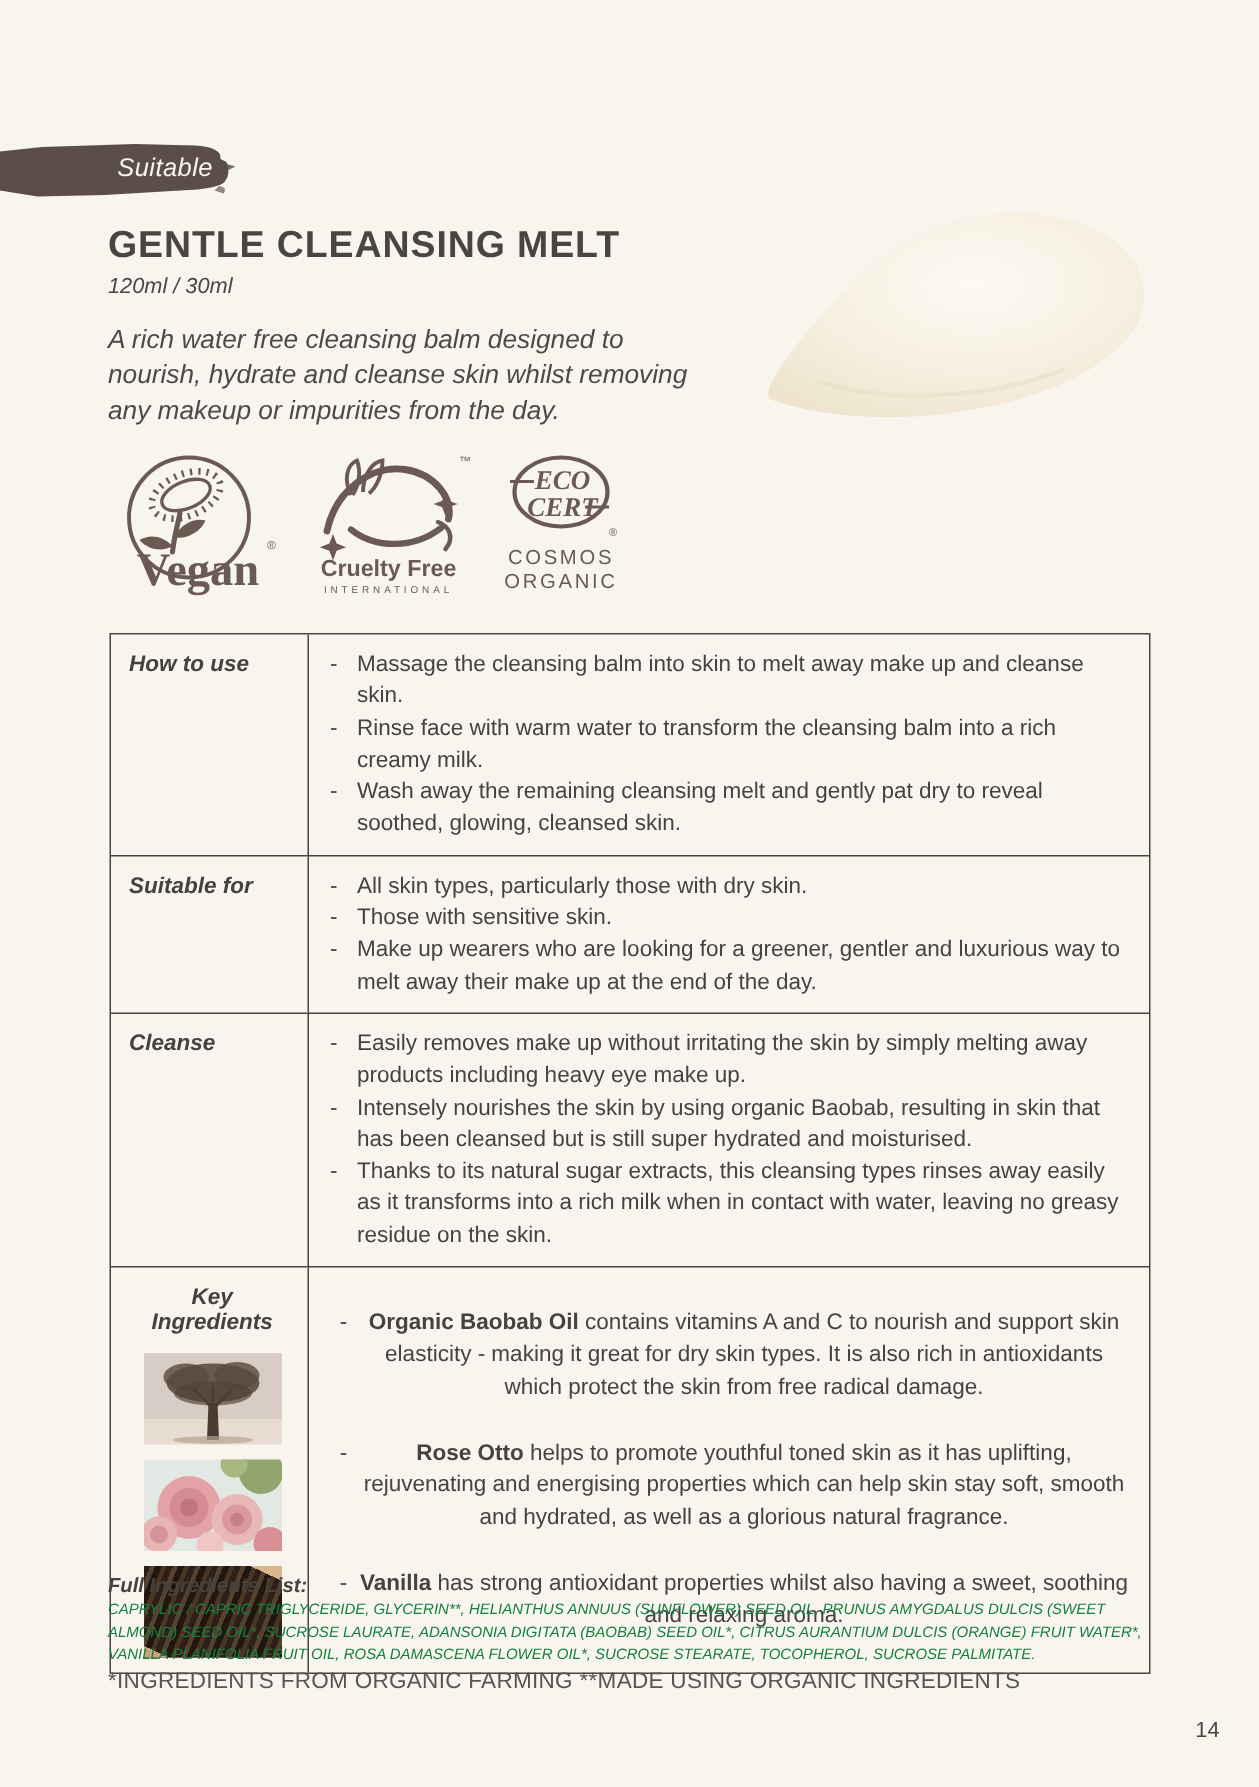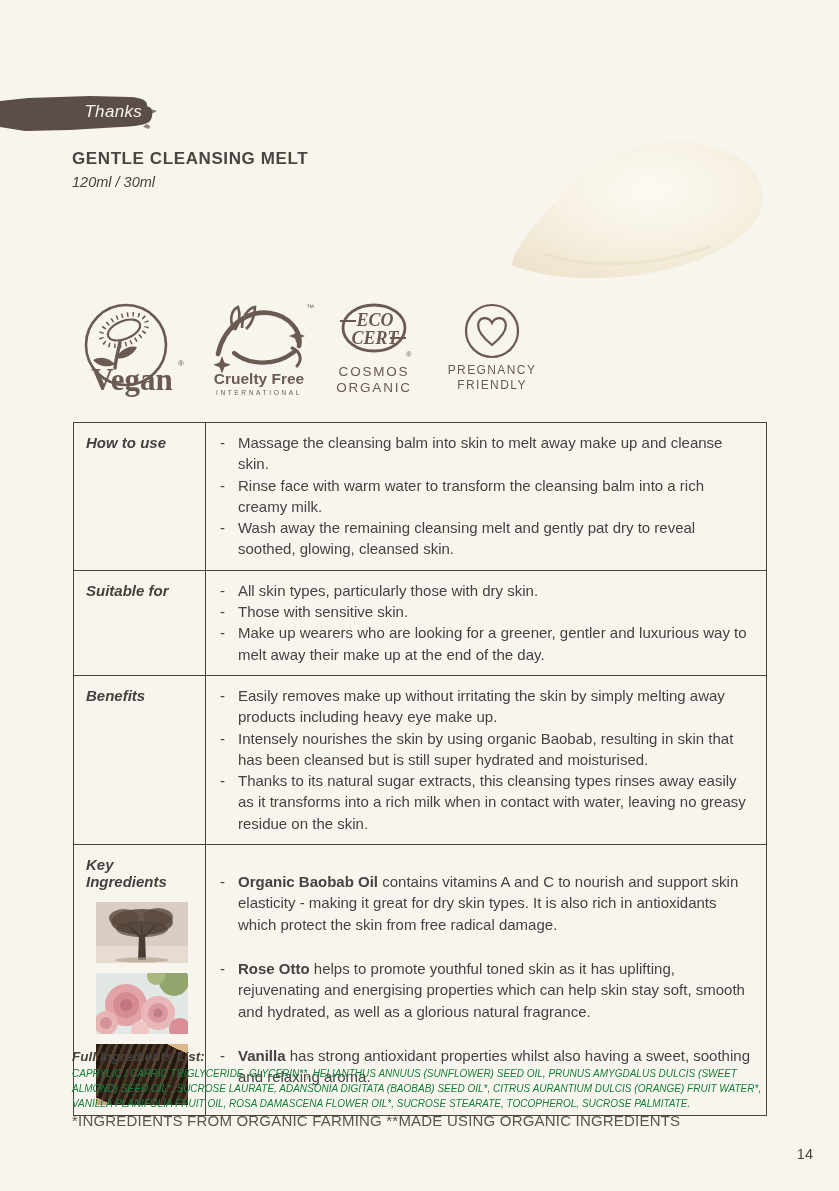--- a/index.html
+++ b/index.html
@@ -22,21 +22,21 @@
     position:absolute; right:18px; top:8px;
     font-style:italic; font-size:17px; color:#f8f5ef; letter-spacing:.3px;
   }
 
   
   .smear { position:absolute; left:505px; top:134px; width:280px; height:160px; }
 
   
   .title-block { position:absolute; left:72px; top:149px; }
   .product-title {
-    font-size:17px; font-weight:bold; letter-spacing:.6px; color:#4a4540;
+    font-size:25px; font-weight:bold; letter-spacing:.6px; color:#4a4540;
   }
   .sizes { font-style:italic; font-size:14.5px; margin-top:5px; color:#4a4540; }
 
   .description { position:absolute; left:72px; top:215px; width:470px;
     font-style:italic; font-size:17.5px; line-height:1.33; color:#4e4944; }
 
   
   .badges { position:absolute; left:70px; top:300px; display:flex; align-items:flex-start; }
   .badge { display:block; }
   .badge svg { display:block; }
@@ -53,21 +53,21 @@
     width:132px; flex:0 0 132px; border-right:1.4px solid #49443f;
     padding:11px 8px 10px 12px;
     font-style:italic; font-weight:bold; font-size:15px; color:#45413d;
   }
   .cell-content { flex:1; padding:9px 12px 10px 14px; }
   .bullet { display:flex; font-size:15px; line-height:1.42; color:#464240; }
   .bullet .dash { width:18px; flex:0 0 18px; }
   .row-howto    { min-height:126px; }
   .row-suitable { min-height:90px; }
   .row-benefits { min-height:153px; }
-  .row-keying   { min-height:248px; }
+  .row-keying   { min-height:248px;text-align:center; }
   .row-keying .cell-content { padding-top:2px; }
   .ki-bullet-1 { margin-top:24px; }
   .ki-bullet-2 { margin-top:23px; }
   .ki-bullet-3 { margin-top:23px; }
   .ingredient-img { width:92px; height:61px; margin:10px auto 0; display:block; }
   .ingredient-img.first { margin-top:12px; }
   .vanilla-img {
     background-color:#33261c;
     background-image:
       linear-gradient(205deg, #d9b98c 0 9px, rgba(0,0,0,0) 9px),
@@ -87,21 +87,21 @@
 <body>
 
 <div class="page">
 
   <div class="brush">
     <svg width="160" height="40" viewBox="0 0 160 40">
       <path d="M0,7 L28,4 L90,2 L130,3 Q148,4 147,12 L151,14 Q154,22 150,27 Q146,32 120,33 L70,36 L25,37 L0,33 Z" fill="#5b4d48"></path>
       <path d="M150,15 L157,17 L151,20 Z" fill="#5b4d48" opacity=".8"></path>
       <path d="M146,30 Q152,31 149,35 L143,33 Z" fill="#5b4d48" opacity=".65"></path>
     </svg>
-    <span class="brush-label">Thanks</span>
+    <span class="brush-label">Suitable</span>
   </div>
 
   <div class="smear">
     <svg width="280" height="160" viewBox="0 0 280 160">
       <defs>
         <radialGradient id="smearGrad" cx="55%" cy="35%" r="75%">
           <stop offset="0%" stop-color="#fcfaf3"></stop>
           <stop offset="55%" stop-color="#f6f0e1"></stop>
           <stop offset="100%" stop-color="#eee4cd"></stop>
         </radialGradient>
@@ -109,20 +109,25 @@
       <path d="M8,132 C30,140 70,148 125,142 C185,135 240,112 255,78 C266,48 244,18 196,10 C150,3 105,16 76,42 C52,63 0,122 8,132 Z" fill="url(#smearGrad)"></path>
       <path d="M40,120 C80,134 150,134 205,112" stroke="#e7dcc2" stroke-width="3" fill="none" opacity=".55"></path>
     </svg>
   </div>
 
   <div class="title-block">
     <div class="product-title">GENTLE CLEANSING MELT</div>
     <div class="sizes">120ml / 30ml</div>
   </div>
 
+  <div class="description">
+    <div>A rich water free cleansing balm designed to</div>
+    <div>nourish, hydrate and cleanse skin whilst removing</div>
+    <div>any makeup or impurities from the day.</div>
+  </div>
 
   <div class="badges">
 
     <div class="badge">
       <svg width="122" height="102" viewBox="0 0 122 102">
         <circle cx="56" cy="45" r="40" fill="none" stroke="#6b5a52" stroke-width="2.6"></circle>
         <g transform="rotate(-22 54 30)">
           <ellipse cx="54" cy="30" rx="24" ry="14" fill="none" stroke="#6b5a52" stroke-width="4.5" stroke-dasharray="1.5 4"></ellipse>
           <ellipse cx="54" cy="30" rx="17" ry="9" fill="none" stroke="#6b5a52" stroke-width="2.2"></ellipse>
         </g>
@@ -155,28 +160,20 @@
         <line x1="14" y1="21" x2="30" y2="21" stroke="#6b5a52" stroke-width="2"></line>
         <line x1="64" y1="38" x2="80" y2="38" stroke="#6b5a52" stroke-width="2"></line>
         <text x="49" y="26" text-anchor="middle" font-family="Liberation Serif, serif" font-style="italic" font-weight="bold" font-size="18">ECO</text>
         <text x="49" y="44" text-anchor="middle" font-family="Liberation Serif, serif" font-style="italic" font-weight="bold" font-size="18">CERT</text>
         <text x="80" y="57" font-size="7.5">®</text>
         <text x="48" y="76" text-anchor="middle" font-size="13.5" letter-spacing="1.8">COSMOS</text>
         <text x="48" y="92" text-anchor="middle" font-size="13.5" letter-spacing="1.8">ORGANIC</text>
       </svg>
     </div>
 
-    <div class="badge" style="margin-left:16px">
-      <svg width="104" height="102" viewBox="0 0 104 102">
-        <circle cx="52" cy="31" r="26" fill="none" stroke="#6b5a52" stroke-width="2.2"></circle>
-        <path d="M52,45 C41,36 36,28 39,21.5 C41.5,16.5 49,17 52,23 C55,17 62.5,16.5 65,21.5 C68,28 63,36 52,45 Z" fill="none" stroke="#6b5a52" stroke-width="2.2"></path>
-        <text x="52" y="74" text-anchor="middle" font-size="12" letter-spacing="1.4">PREGNANCY</text>
-        <text x="52" y="89" text-anchor="middle" font-size="12" letter-spacing="1.4">FRIENDLY</text>
-      </svg>
-    </div>
   </div>
 
   <div class="info-table">
 
     <div class="trow row-howto">
       <div class="cell-label">How to use</div>
       <div class="cell-content">
         <div class="bullet">
             <span class="dash">-</span>
             <span>Massage the cleansing balm into skin to melt away make up and cleanse skin.</span>
@@ -204,21 +201,21 @@
             <span>Those with sensitive skin.</span>
           </div>
         <div class="bullet">
             <span class="dash">-</span>
             <span>Make up wearers who are looking for a greener, gentler and luxurious way to melt away their make up at the end of the day.</span>
           </div>
       </div>
     </div>
 
     <div class="trow row-benefits">
-      <div class="cell-label">Benefits</div>
+      <div class="cell-label">Cleanse</div>
       <div class="cell-content">
         <div class="bullet">
             <span class="dash">-</span>
             <span>Easily removes make up without irritating the skin by simply melting away products including heavy eye make up.</span>
           </div>
         <div class="bullet">
             <span class="dash">-</span>
             <span>Intensely nourishes the skin by using organic Baobab, resulting in skin that has been cleansed but is still super hydrated and moisturised.</span>
           </div>
         <div class="bullet">

